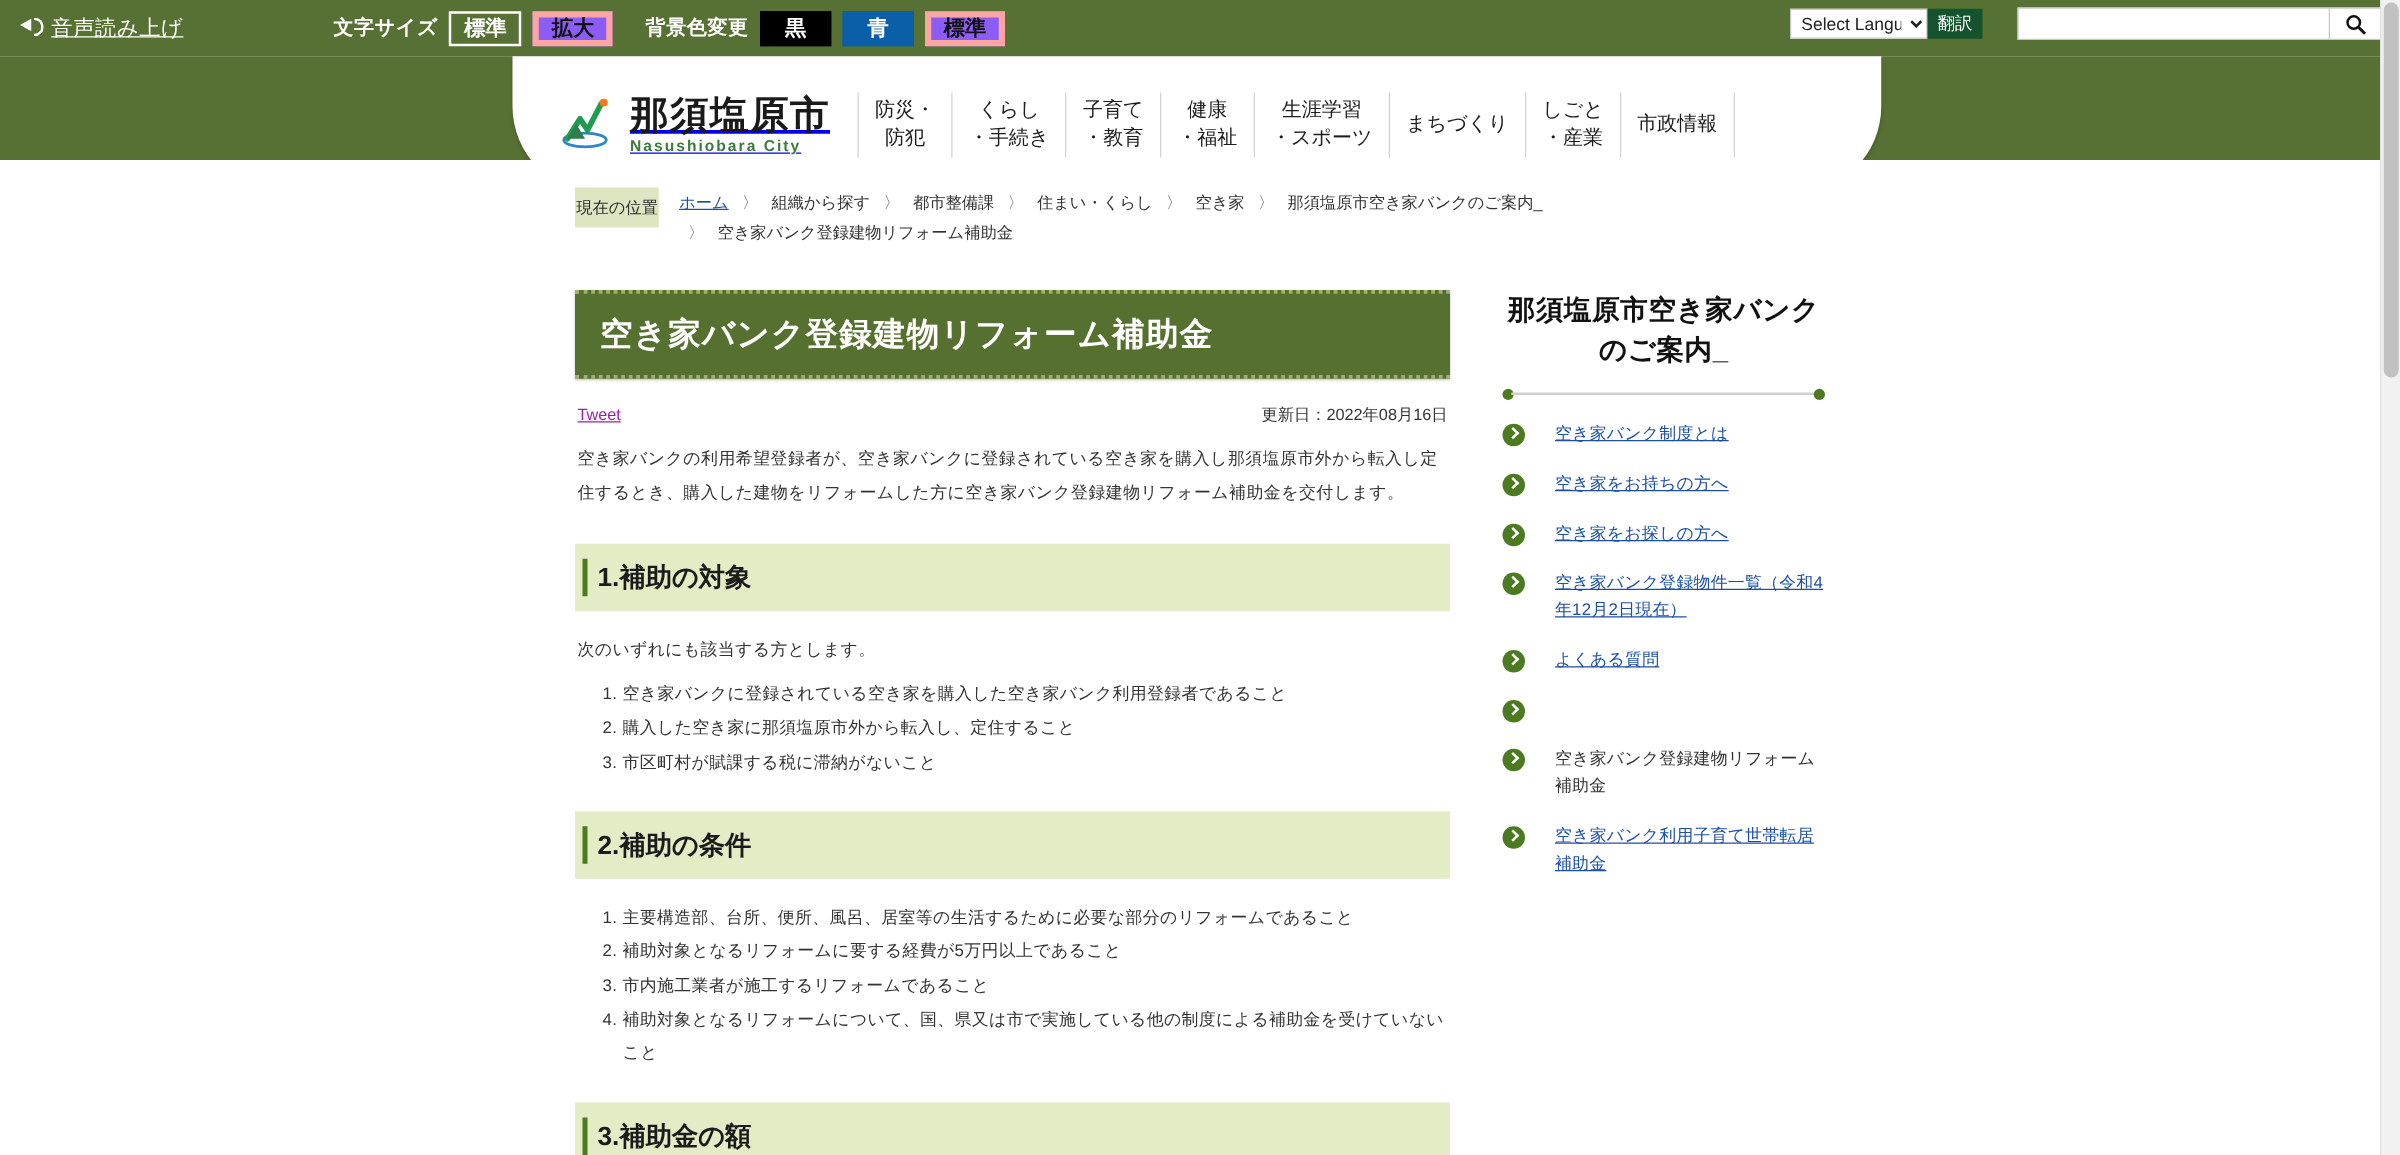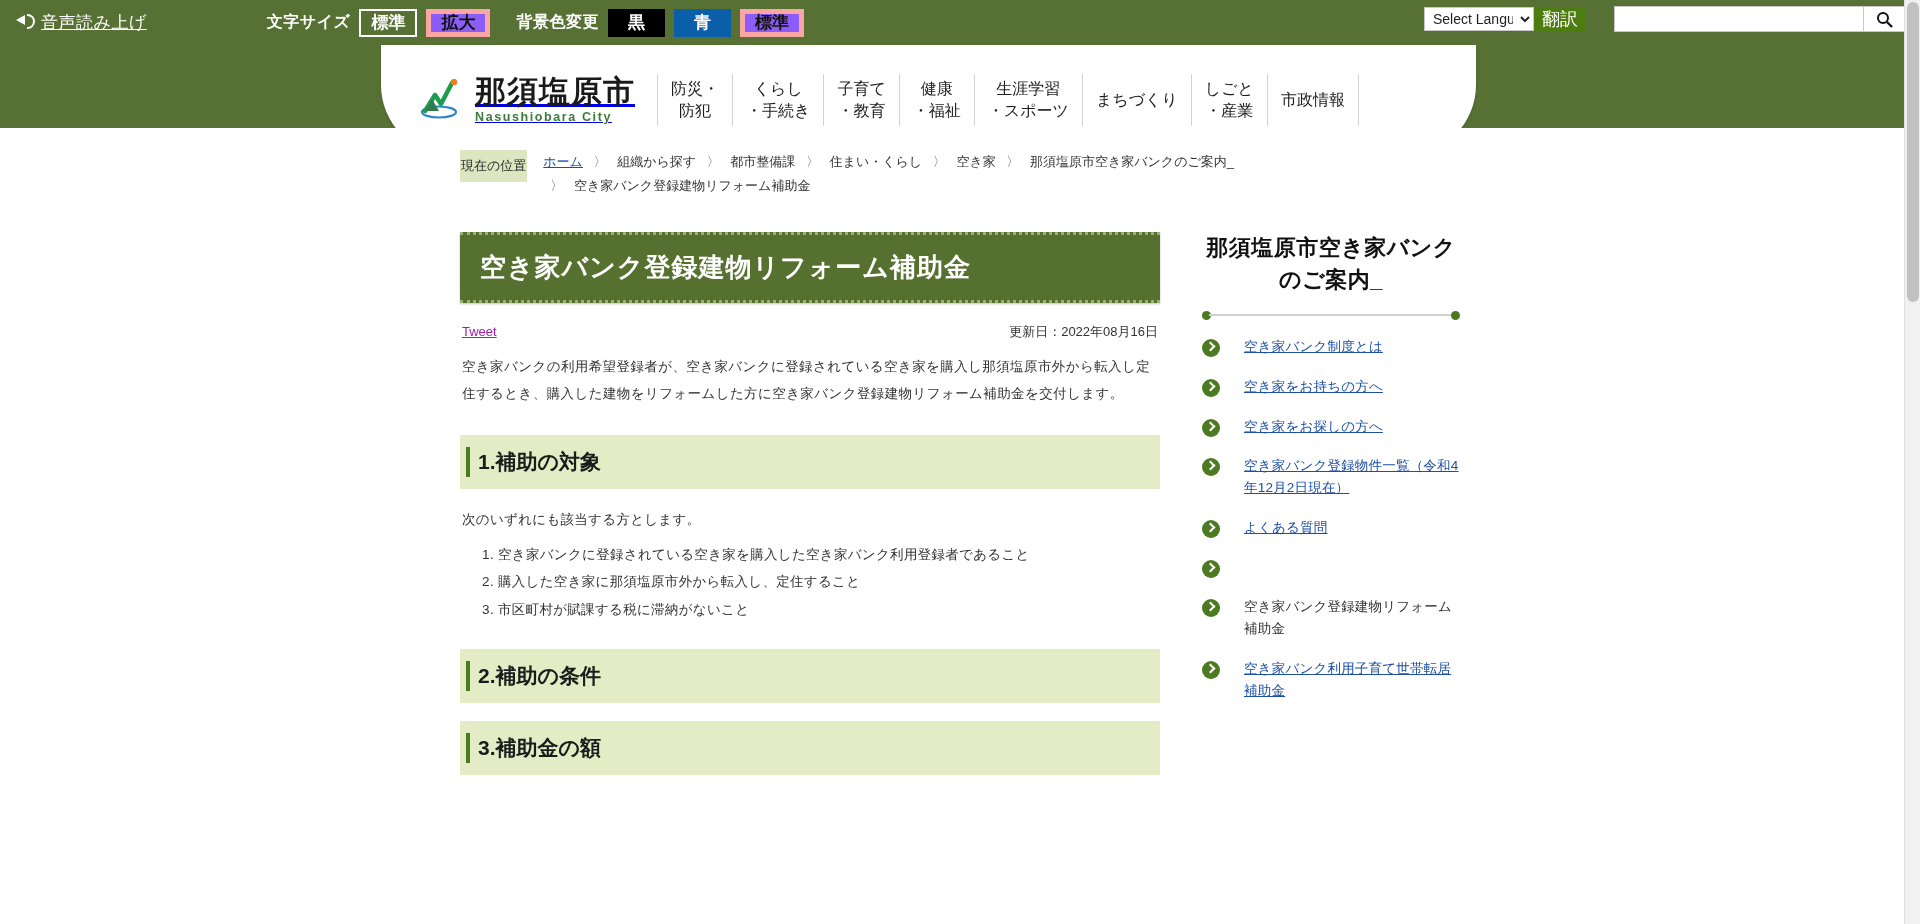--- a/index.html
+++ b/index.html
@@ -61,42 +61,42 @@
   .abar-right{
     position:absolute; right:14px; top:6px;
     display:flex; align-items:center; gap:0;
   }
   .lang-select{
     height:24px; border:1px solid #c9c9c9; background:#fff;
     font-size:14px; font-family:inherit; color:#222;
     padding:0 4px; width:110px;
   }
   .translate-btn{
-    height:24px; background:#4d7c0f; color:#fff; border:none;
-    font-size:18px; padding:0 8px; cursor:pointer; font-family:inherit;
+    height:24px; background:#14532d; color:#fff; border:none;
+    font-size:14px; padding:0 8px; cursor:pointer; font-family:inherit;
     margin-right:28px;
   }
   .search-wrap{ display:flex; align-items:center; }
   .search-input{
     width:250px; height:26px; border:1px solid #c7c7c7; background:#fff;
     font-size:14px; padding:0 6px; font-family:inherit;
   }
   .search-btn{
     width:42px; height:26px; border:1px solid #c7c7c7; border-left:none;
     background:#fff; cursor:pointer; display:flex; align-items:center; justify-content:center;
   }
 
   
   #header-band{
     height:83px; width:100%;
     background:#577033;
     position:relative;
   }
   .header-plate{
-    position:absolute; left:381px; top:0;
+    position:absolute; left:410px; top:0;
     width:1095px; height:110px;
     background:#fff;
     border-radius:0 0 70px 70px;
     display:flex; align-items:center;
     padding-left:38px;
     box-shadow:0 2px 3px rgba(0,0,0,.12);
   }
   .logo{ display:flex; align-items:center; gap:10px; margin-right:22px; }
   .logo-mark{ width:46px; height:42px; position:relative; flex:none; }
   .logo-text{ line-height:1; }
@@ -359,20 +359,26 @@
 
         <h2 class="sec-head">1.補助の対象</h2>
         <p class="body-text">次のいずれにも該当する方とします。</p>
         <ol class="cond-list">
           <li>空き家バンクに登録されている空き家を購入した空き家バンク利用登録者であること</li>
           <li>購入した空き家に那須塩原市外から転入し、定住すること</li>
           <li>市区町村が賦課する税に滞納がないこと</li>
         </ol>
 
         <h2 class="sec-head">2.補助の条件</h2>
+        <ol class="cond-list">
+          <li>主要構造部、台所、便所、風呂、居室等の生活するために必要な部分のリフォームであること</li>
+          <li>補助対象となるリフォームに要する経費が5万円以上であること</li>
+          <li>市内施工業者が施工するリフォームであること</li>
+          <li>補助対象となるリフォームについて、国、県又は市で実施している他の制度による補助金を受けていないこと</li>
+        </ol>
 
         <h2 class="sec-head">3.補助金の額</h2>
 
       </div>
 
       <div class="side-col">
         <div class="side-title">那須塩原市空き家バンクのご案内_</div>
 
         <div class="side-divider">
           <span class="dot l"></span>

